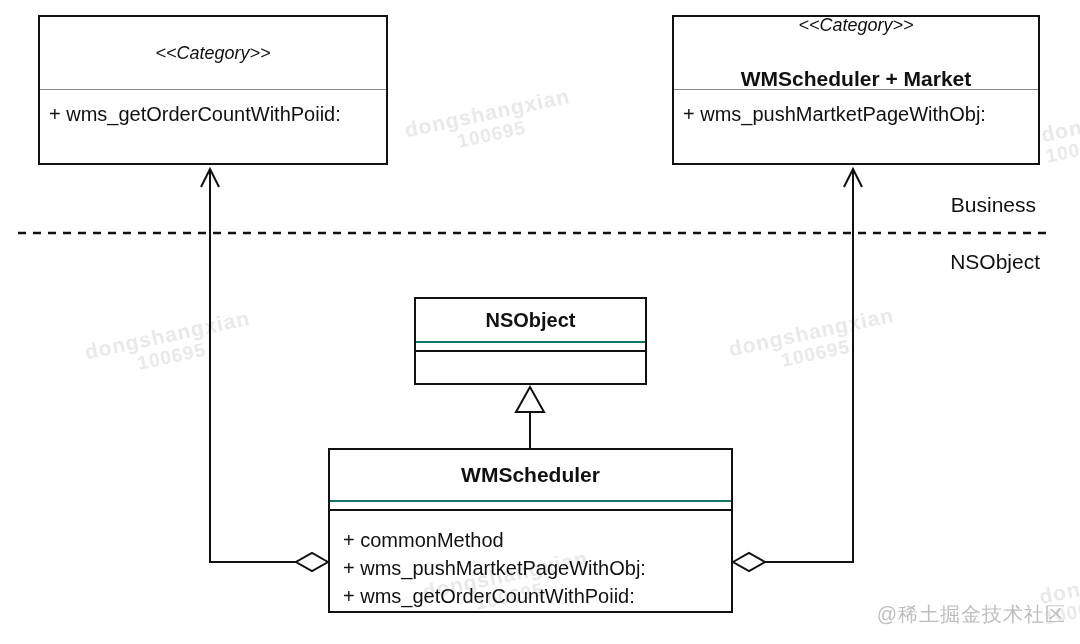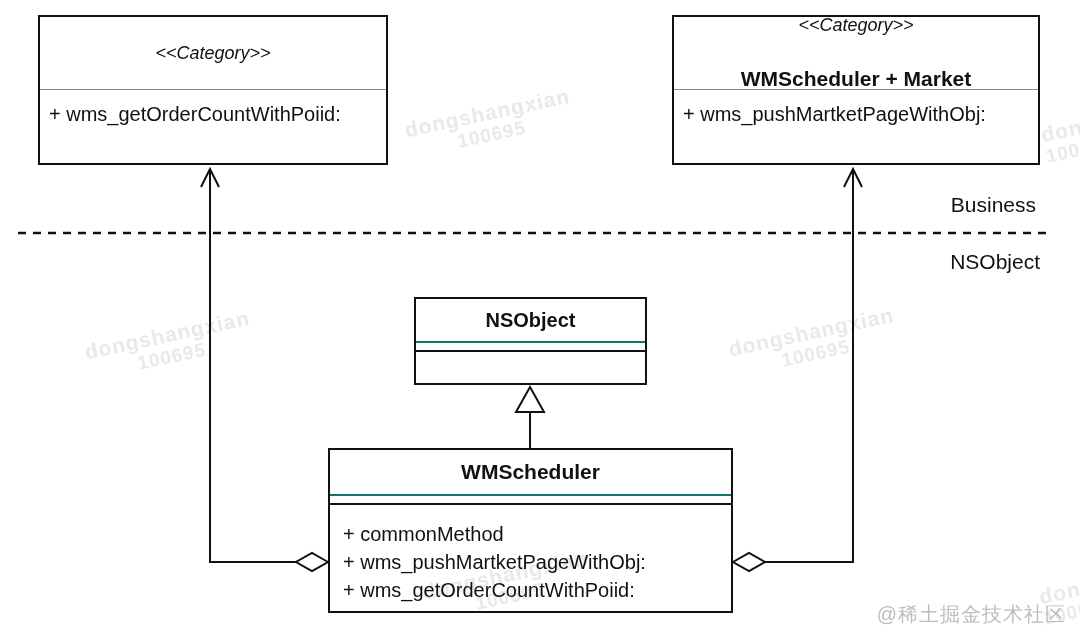--- a/index.html
+++ b/index.html
@@ -82,21 +82,21 @@
 
   <div class="uml-box" style="left:414px;top:297px;width:233px;height:88px;">
     <div class="solid-title" style="height:44px;">
       <span>NSObject</span>
     </div>
     <div class="attr-strip" style="height:9px;"></div>
     <div></div>
   </div>
 
   <div class="uml-box" style="left:328px;top:448px;width:405px;height:165px;">
-    <div class="solid-title" style="height:46px;font-size:21px;">
+    <div class="solid-title" style="height:52px;font-size:21px;">
       <span>WMScheduler</span>
     </div>
     <div class="attr-strip" style="height:9px;"></div>
     <div class="methods-list">
       <div>+ commonMethod</div>
       <div>+ wms_pushMartketPageWithObj:</div>
       <div>+ wms_getOrderCountWithPoiid:</div>
     </div>
   </div>
 

